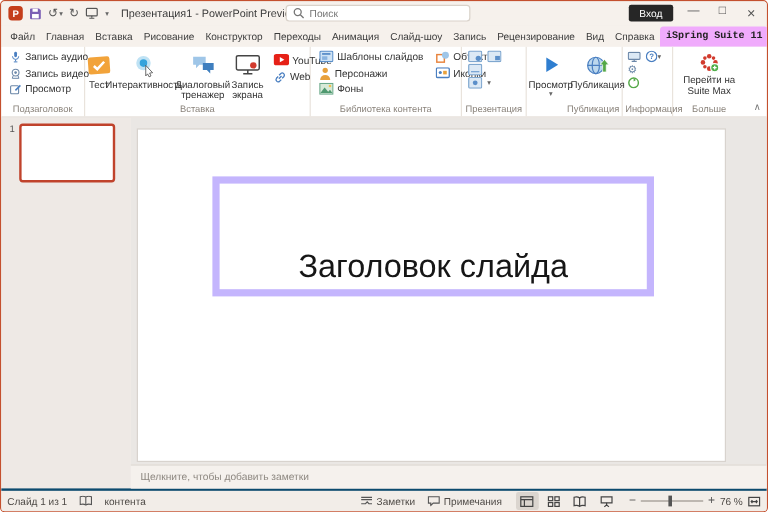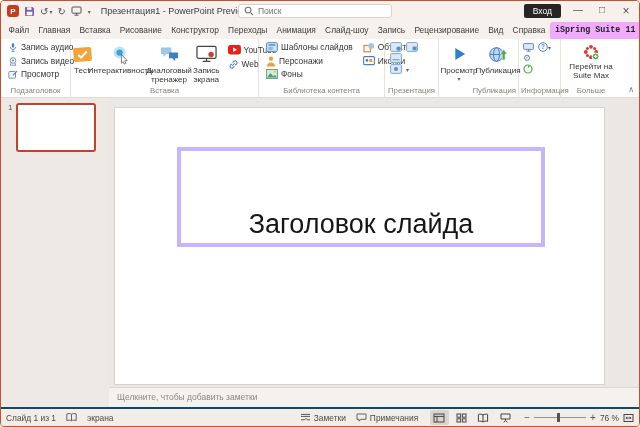--- a/index.html
+++ b/index.html
@@ -48,21 +48,21 @@
   .collapse { position:absolute; right:5px; bottom:3px; font-size:8px; color:#777; }
 
   
   .content { flex:1; display:flex; min-height:0; }
   .thumbs { flex:0 0 108px; background:#eee9e5; padding:5px 0 0 7px; }
   .thumb-num { font-size:8px; color:#555; display:inline-block; vertical-align:top; margin-right:4px; }
   .thumb { display:inline-block; width:80px; height:49px; background:#fff; border:2px solid #c0432c; border-radius:3px; }
   .editor { flex:1; background:#eae7e4; display:flex; flex-direction:column; position:relative; min-width:0; }
   .slide { position:absolute; left:6px; top:10px; width:489px; height:276px; background:#fff;
            box-shadow:0 0 0 1px #d8d3ce; }
-  .ph-box { position:absolute; border:4px solid #c4b5fd; background:#fff; }
+  .ph-box { position:absolute; border:6px solid #c4b5fd; background:#fff; }
   .ph-title { left:62px; top:39px; width:368px; height:100px; display:flex; align-items:flex-end; justify-content:center;
               font-size:27px; color:#161616; padding-bottom:3px; }
   .ph-sub { left:62px; top:142px; width:368px; height:69px; text-align:center; font-size:11.5px; color:#333; padding-top:3px; }
   .notes { position:absolute; left:0; right:0; bottom:0; height:20px; background:#f5f1ed; border-top:1px solid #ddd8d2;
            font-size:8.5px; color:#8d8780; line-height:19px; padding-left:8px; }
 
   
   .statusbar { height:19px; flex:0 0 19px; background:#f2ede8; border-top:2px solid #0c4a6e;
                display:flex; align-items:center; font-size:8.4px; color:#4e4a46; padding:0 5px; }
   .sb-item { display:flex; align-items:center; gap:3px; margin-right:10px; white-space:nowrap; }
@@ -444,21 +444,21 @@
   </div>
 
   <div class="statusbar">
     <span class="sb-item">Слайд 1 из 1</span>
     <span class="sb-item">
       <svg width="11" height="9" viewBox="0 0 11 9">
           <path d="M5.5 1.2C4.2.4 2.4.4.8.9v6.6c1.6-.5 3.4-.5 4.7.3 1.3-.8 3.1-.8 4.7-.3V.9C8.6.4 6.8.4 5.5 1.2z" fill="none" stroke="#555" stroke-width=".9"></path>
           <line x1="5.5" y1="1.3" x2="5.5" y2="7.6" stroke="#555" stroke-width=".9"></line>
         </svg>
     </span>
-    <span class="sb-item">экрана</span>
+    <span class="sb-item">контента</span>
 
     <div class="sb-right">
       <span class="sb-item">
         <span>
             <svg width="11" height="9" viewBox="0 0 11 9">
               <line x1="1" y1="1.4" x2="10" y2="1.4" stroke="#555"></line>
               <line x1="1" y1="3.4" x2="10" y2="3.4" stroke="#555"></line>
               <path d="M1 6.8h3.6L6 5.3l1.4 1.5H10" stroke="#555" fill="none"></path>
             </svg>
           </span>

